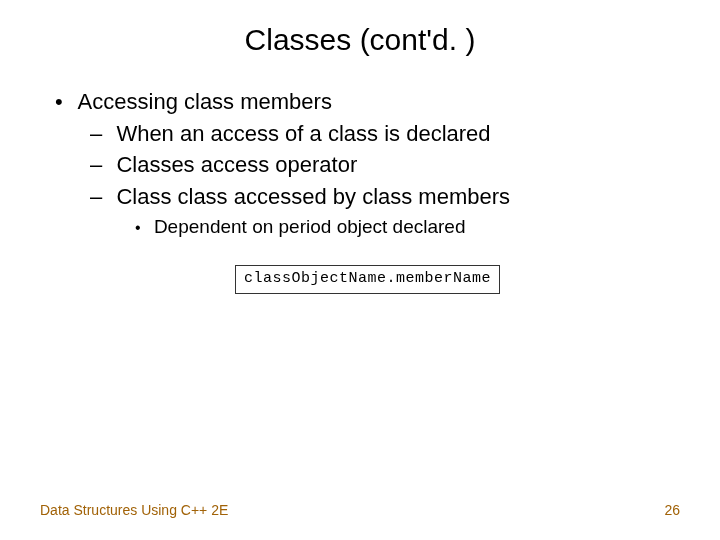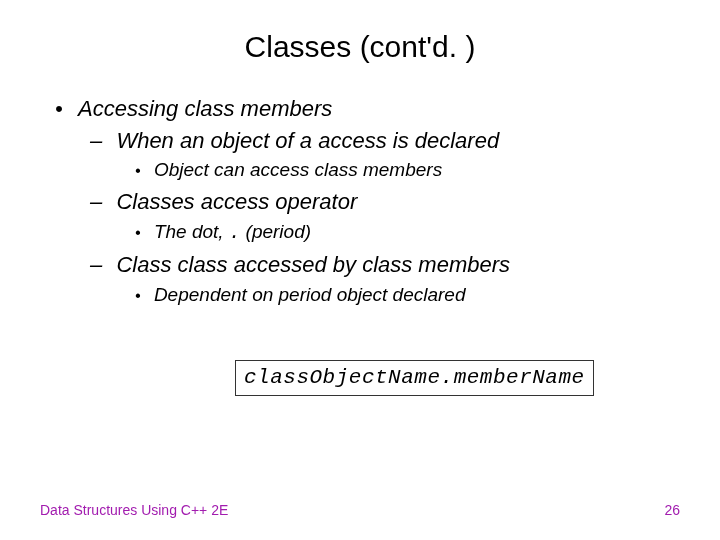--- a/index.html
+++ b/index.html
@@ -11,34 +11,33 @@
       width: 720px;
       height: 540px;
       background: #ffffff;
       font-family: Arial, Helvetica, sans-serif;
       position: relative;
       color: #000000;
     }
     .slide {
       width: 100%;
       height: 100%;
-      padding: 25px 40px 0 40px;
+      padding: 18px 40px 0 40px;
       position: relative;
     }
     .title {
       text-align: center;
       font-size: 30px;
       font-weight: normal;
       margin-bottom: 30px;
       margin-top: 5px;
     }
     .content {
       font-size: 22px;
       line-height: 1.35;
-      font-style: italic;
     }
     .level1 {
       margin-left: 15px;
       margin-bottom: 2px;
     }
     .level2 {
       margin-left: 50px;
       margin-bottom: 2px;
     }
     .level3 {
@@ -60,59 +59,53 @@
       font-size: 16px;
     }
     .mono {
       font-family: "Courier New", Courier, monospace;
     }
     .code-box {
       display: inline-block;
       border: 1px solid #333;
       padding: 3px 8px 3px 8px;
       font-family: "Courier New", Courier, monospace;
-      font-size: 21px;
-      margin-top: 48px;
+      font-size: 15px;
+      margin-top: 22px;
       margin-left: 195px;
       letter-spacing: 0.5px;
     }
     .footer {
       position: absolute;
       bottom: 22px;
       left: 40px;
       right: 40px;
       display: flex;
       justify-content: space-between;
       font-size: 14px;
-      color: #a21caf;
+      color: #a16207;
     }
   </style>
 </head>
 <body>
 
 <div class="slide">
   <h1 class="title">Classes (cont'd. )</h1>
 
   <div class="content">
     <div class="level1 bullet-dot">
       <span>Accessing class members</span>
     </div>
 
     <div class="level2 bullet-dash">
-      <span>When an object of a access is declared</span>
-    </div>
-    <div class="level3 bullet-small">
-      <span>Object can access class members</span>
+      <span>When an access of a class is declared</span>
     </div>
 
     <div class="level2 bullet-dash">
       <span>Classes access operator</span>
-    </div>
-    <div class="level3 bullet-small">
-      <span>The dot, </span><span class="mono">.</span><span> (period)</span>
     </div>
 
     <div class="level2 bullet-dash">
       <span>Class class accessed by class members</span>
     </div>
     <div class="level3 bullet-small">
       <span>Dependent on period object declared</span>
     </div>
 
     <div class="code-box">classObjectName.memberName</div>

